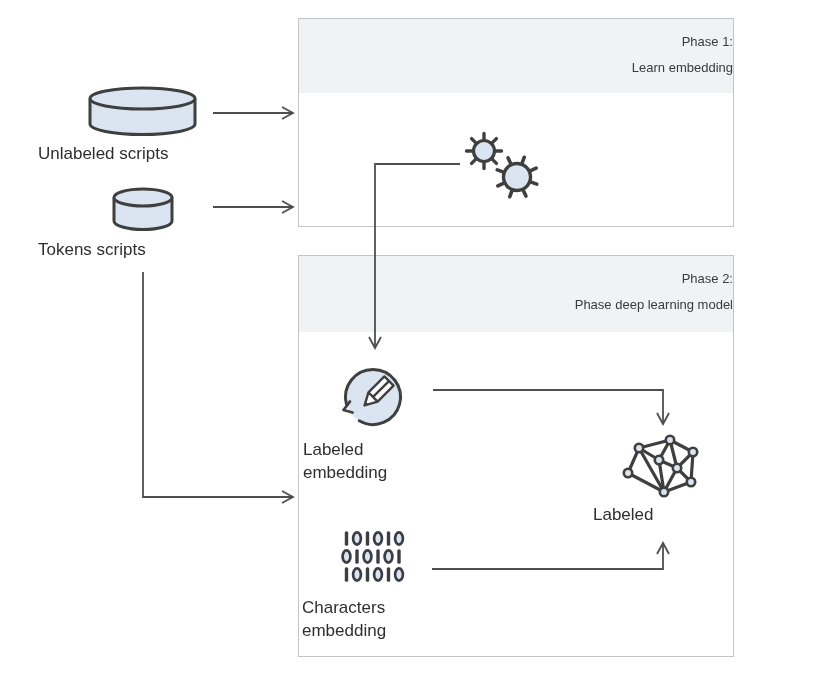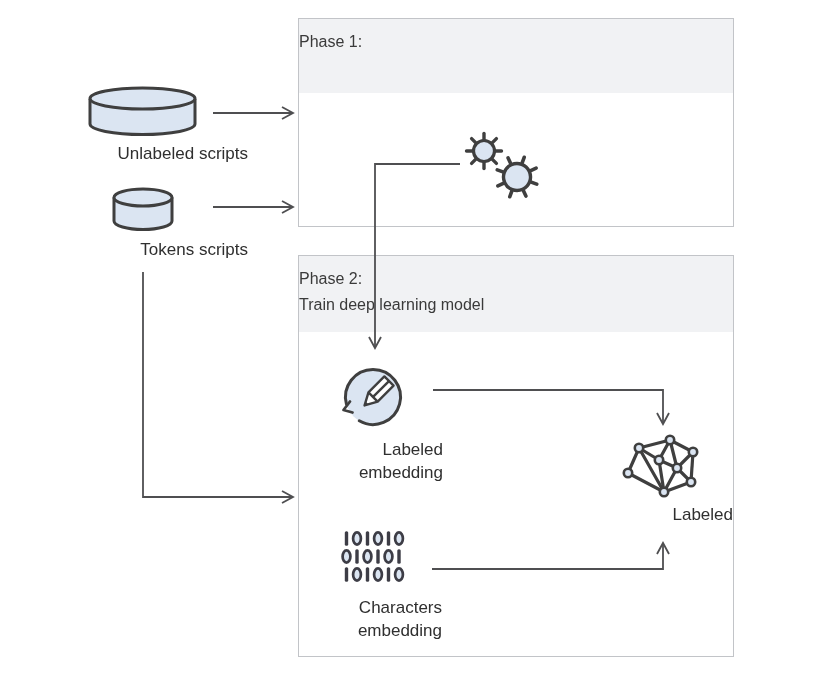--- a/index.html
+++ b/index.html
@@ -5,44 +5,45 @@
   html,body{margin:0;padding:0;background:#ffffff;}
   .canvas{
     position:relative;width:827px;height:677px;background:#ffffff;overflow:hidden;
     font-family:"Liberation Sans", sans-serif;color:#333333;
   }
   .abs{position:absolute;}
   .phase-box{
     position:absolute;background:#ffffff;border:1.6px solid #c2c4c8;box-sizing:border-box;
   }
   .phase-header{
-    background:#f1f2f4;text-align:left;padding-top:10px;height:64px;box-sizing:content-box;
-    font-size:16px;line-height:26px;color:#3a3a3a;
+    background:#f1f2f4;text-align:right;padding-top:10px;height:64px;box-sizing:content-box;
+    font-size:13px;line-height:26px;color:#3a3a3a;
   }
   .phase2 .phase-header{height:66px;}
   .icon-label{
-    position:absolute;text-align:right;font-size:17px;line-height:23px;color:#2f2f2f;
+    position:absolute;text-align:left;font-size:17px;line-height:23px;color:#2f2f2f;
   }
   svg{display:block;}
 </style>
 </head>
 <body>
 
 <div class="canvas">
 
   <div class="phase-box phase1" style="left:298px;top:18px;width:436px;height:209px;">
     <div class="phase-header">
       <div>Phase 1:</div>
+      <div>Learn embedding</div>
     </div>
   </div>
 
   <div class="phase-box phase2" style="left:298px;top:255px;width:436px;height:402px;">
     <div class="phase-header">
       <div>Phase 2:</div>
-      <div>Train deep learning model</div>
+      <div>Phase deep learning model</div>
     </div>
   </div>
 
   <svg class="abs" style="left:86px;top:85px" width="113" height="53" viewBox="0 0 113 53">
     <path d="M4 14 L4 39 A52.5 10.5 0 0 0 109 39 L109 14" fill="#dbe5f2" stroke="#3f3f3f" stroke-width="3"></path>
     <ellipse cx="56.5" cy="13.5" rx="52.5" ry="10.5" fill="#dbe5f2" stroke="#3f3f3f" stroke-width="3"></ellipse>
   </svg>
   <div class="icon-label" style="left:38px;top:142px;width:210px;">Unlabeled scripts</div>
 
   <svg class="abs" style="left:110px;top:187px" width="66" height="45" viewBox="0 0 66 45">

